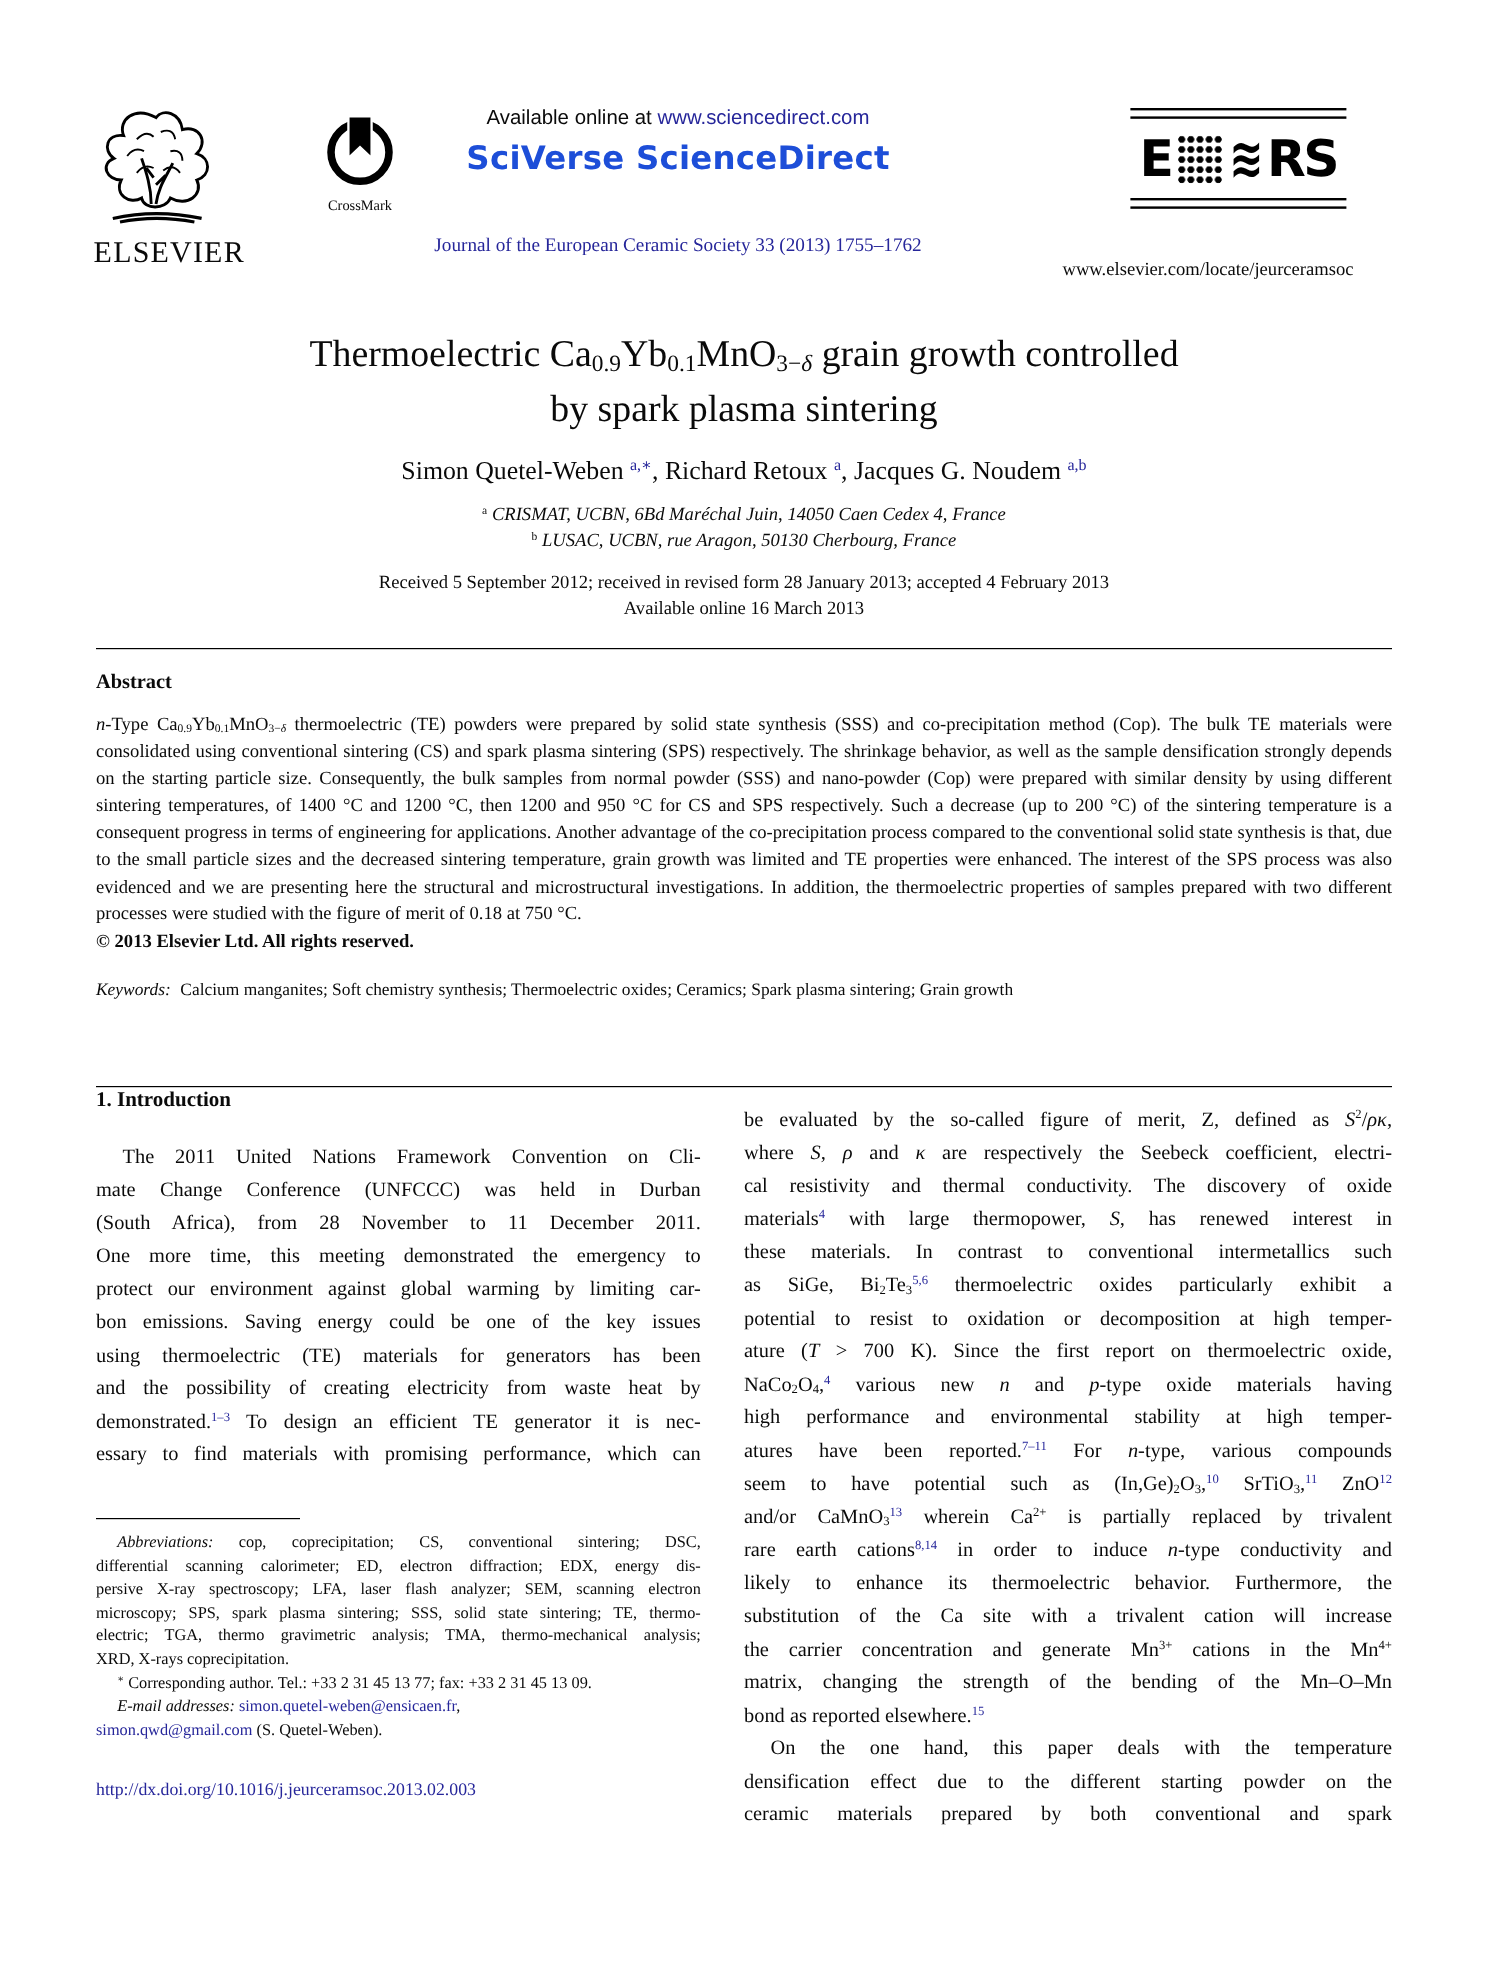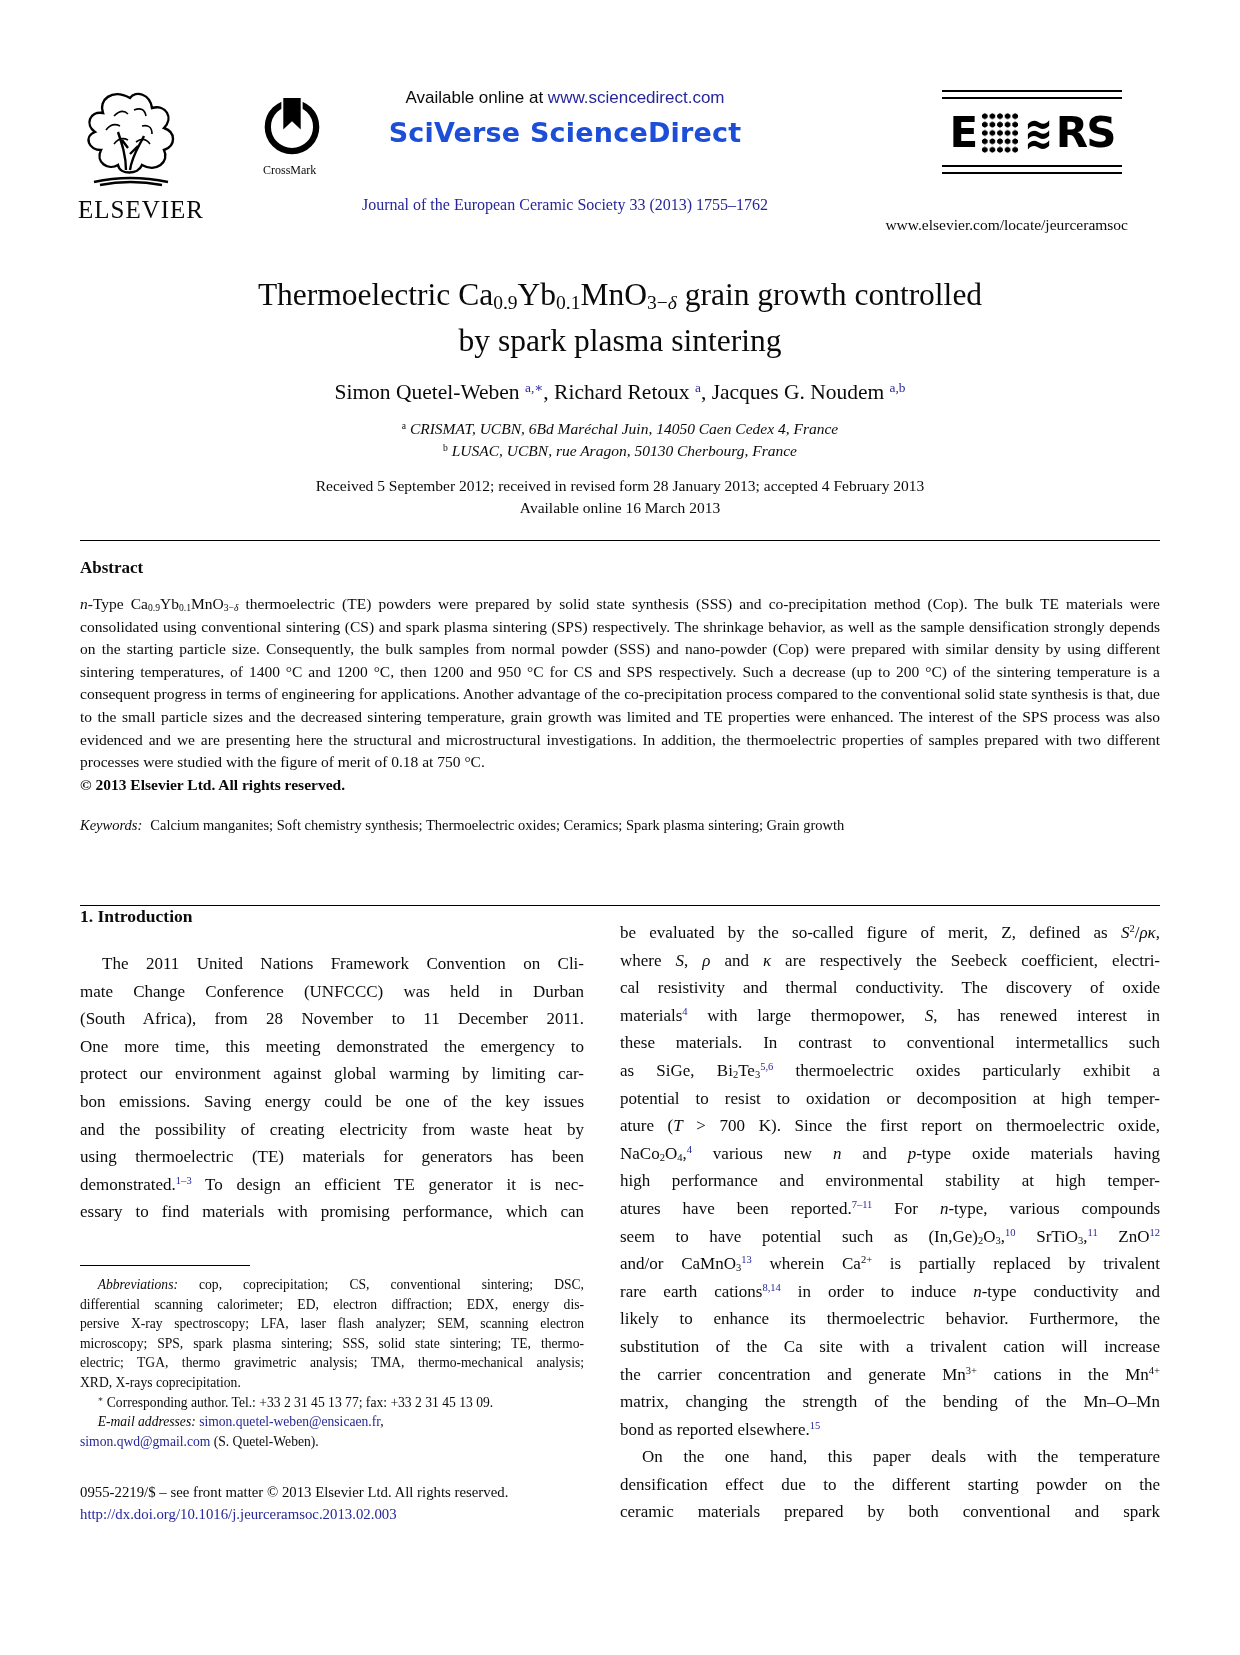--- a/index.html
+++ b/index.html
@@ -9,21 +9,21 @@
         font-family:"Liberation Serif","DejaVu Serif",serif;overflow:hidden;}
   em{font-style:italic;}
   sup{font-size:62%;vertical-align:baseline;position:relative;top:-0.55em;line-height:0;}
   sub{font-size:62%;vertical-align:baseline;position:relative;top:0.2em;line-height:0;}
   sup.ref{color:var(--link);}
   .lnk{color:var(--link);}
 
   
   .elsevier-block{position:absolute;left:78px;top:86px;width:124px;text-align:left;}
   .elsevier-label{font-size:25px;letter-spacing:1px;margin-top:2px;}
-  .crossmark-block{position:absolute;left:263px;top:94px;width:74px;}
+  .crossmark-block{position:absolute;left:263px;top:94px;width:74px;text-align:center;}
   .crossmark-label{font-size:12px;margin-top:3px;}
   .center-block{position:absolute;left:320px;top:88px;width:490px;text-align:center;}
   .avail-line{font-family:"Liberation Sans","DejaVu Sans",sans-serif;font-size:17px;}
   .sciverse{font-family:"DejaVu Sans","Liberation Sans",sans-serif;font-weight:700;
             font-size:27px;color:#1d4ed8;margin-top:9px;letter-spacing:0.2px;}
   .journal-line{position:absolute;left:320px;top:196px;width:490px;text-align:center;
             font-size:16px;color:var(--link);}
   .ecrs-block{position:absolute;right:118px;top:90px;width:180px;}
   .dblrule{height:9px;border-top:2px solid #000;border-bottom:2px solid #000;}
   .ecrs-row{display:flex;align-items:center;justify-content:center;gap:3px;padding:9px 0 8px 0;
@@ -134,43 +134,42 @@
   <div class="columns">
     <div class="col-left">
       <div class="sec-head">1.  Introduction</div>
       <div class="bodytext">
           <div class="pline ind">The 2011 United Nations Framework Convention on Cli-</div>
           <div class="pline">mate Change Conference (UNFCCC) was held in Durban</div>
           <div class="pline">(South Africa), from 28 November to 11 December 2011.</div>
           <div class="pline">One more time, this meeting demonstrated the emergency to</div>
           <div class="pline">protect our environment against global warming by limiting car-</div>
           <div class="pline">bon emissions. Saving energy could be one of the key issues</div>
+          <div class="pline">using thermoelectric (TE) materials for generators has been</div>
           <div class="pline">and the possibility of creating electricity from waste heat by</div>
-          <div class="pline">using thermoelectric (TE) materials for generators has been</div>
           <div class="pline">demonstrated.<sup class="ref">1–3</sup> To design an efficient TE generator it is nec-</div>
           <div class="pline">essary to find materials with promising performance, which can</div>
         </div>
 
       <div class="footnote-wrap">
         <div class="short-rule"></div>
         <div class="footnote-text">
             <div class="pline ind"><em>Abbreviations:</em>  cop, coprecipitation; CS, conventional sintering; DSC,</div>
             <div class="pline">differential scanning calorimeter; ED, electron diffraction; EDX, energy dis-</div>
             <div class="pline">persive X-ray spectroscopy; LFA, laser flash analyzer; SEM, scanning electron</div>
             <div class="pline">microscopy; SPS, spark plasma sintering; SSS, solid state sintering; TE, thermo-</div>
             <div class="pline">electric; TGA, thermo gravimetric analysis; TMA, thermo-mechanical analysis;</div>
             <div class="pline last">XRD, X-rays coprecipitation.</div>
             <div class="pline last ind nj"><sup>∗</sup> Corresponding author. Tel.: +33 2 31 45 13 77; fax: +33 2 31 45 13 09.</div>
             <div class="pline ind nj"><em>E-mail addresses:</em> <span class="lnk">simon.quetel-weben@ensicaen.fr</span>,</div>
             <div class="pline last nj"><span class="lnk">simon.qwd@gmail.com</span> (S. Quetel-Weben).</div>
           </div>
       </div>
 
       <div class="pagefooter">
-          <div class="pline nj">0955-2219/$ – see front matter © 2013 Elsevier Ltd. All rights reserved.</div>
           <div class="pline last nj"><span class="lnk">http://dx.doi.org/10.1016/j.jeurceramsoc.2013.02.003</span></div>
         </div>
     </div>
 
     <div class="col-right">
       <div class="bodytext">
           <div class="pline">be evaluated by the so-called figure of merit, Z, defined as <em>S</em><sup>2</sup>/<em>ρκ</em>,</div>
           <div class="pline">where <em>S</em>, <em>ρ</em> and <em>κ</em> are respectively the Seebeck coefficient, electri-</div>
           <div class="pline">cal resistivity and thermal conductivity. The discovery of oxide</div>
           <div class="pline">materials<sup class="ref">4</sup> with large thermopower, <em>S</em>, has renewed interest in</div>

